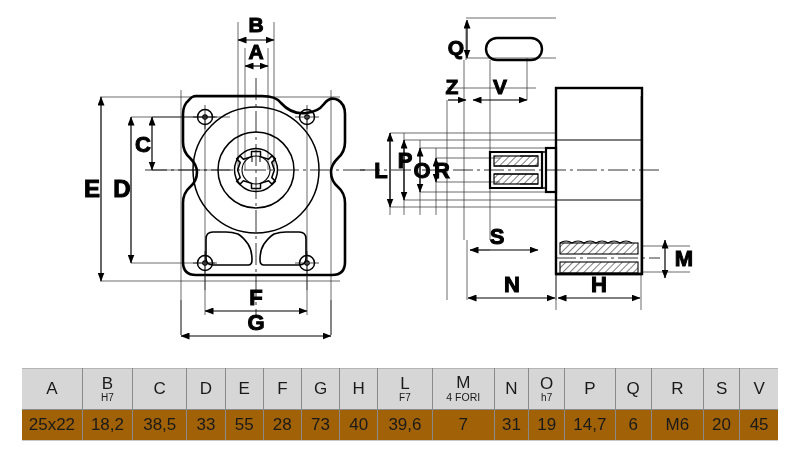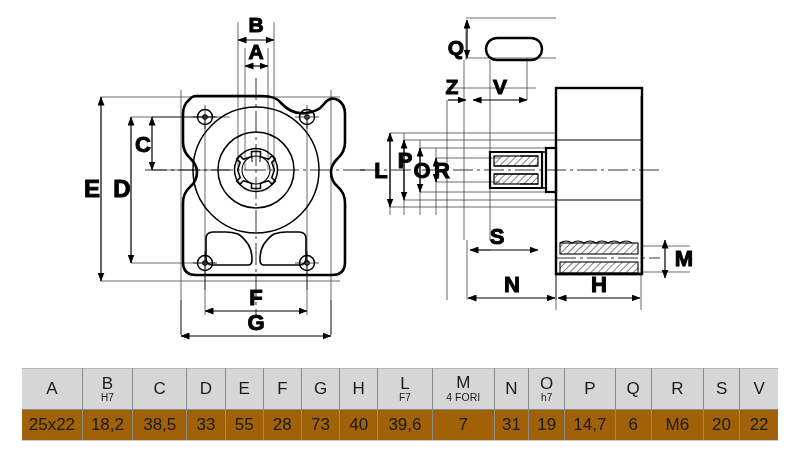--- a/index.html
+++ b/index.html
@@ -449,17 +449,17 @@
           <td>73</td>
           <td>40</td>
           <td>39,6</td>
           <td>7</td>
           <td>31</td>
           <td>19</td>
           <td>14,7</td>
           <td>6</td>
           <td>M6</td>
           <td>20</td>
-          <td>22</td>
+          <td>45</td>
         </tr>
     </tbody>
   </table>
 </div>
 
 </body></html>

